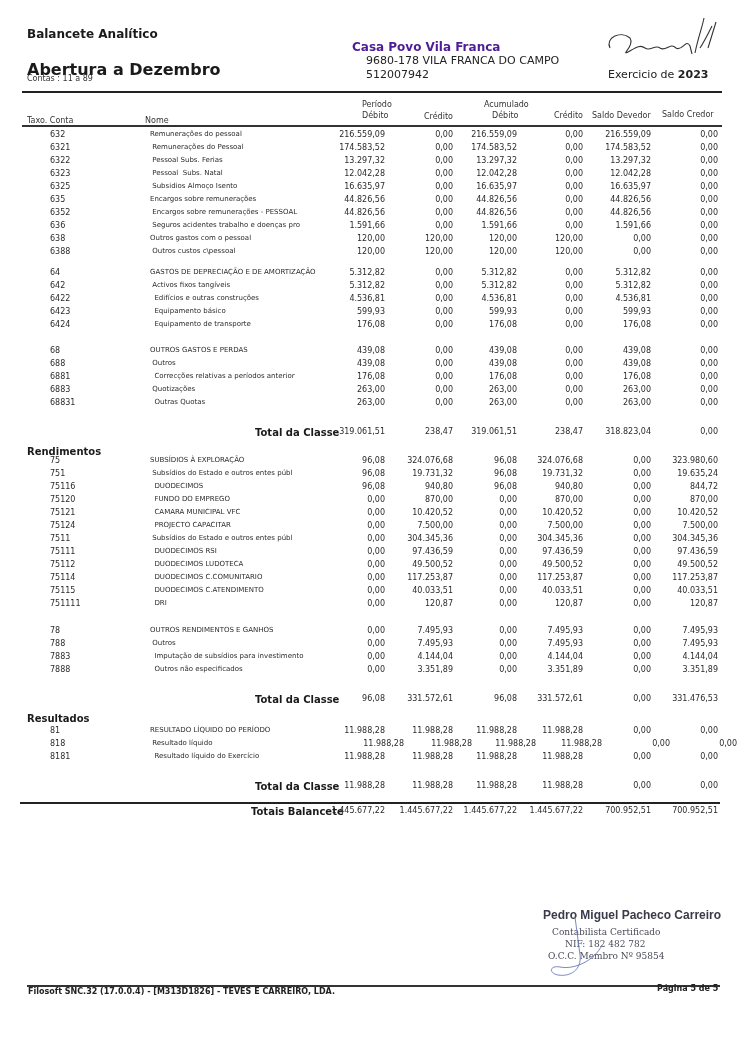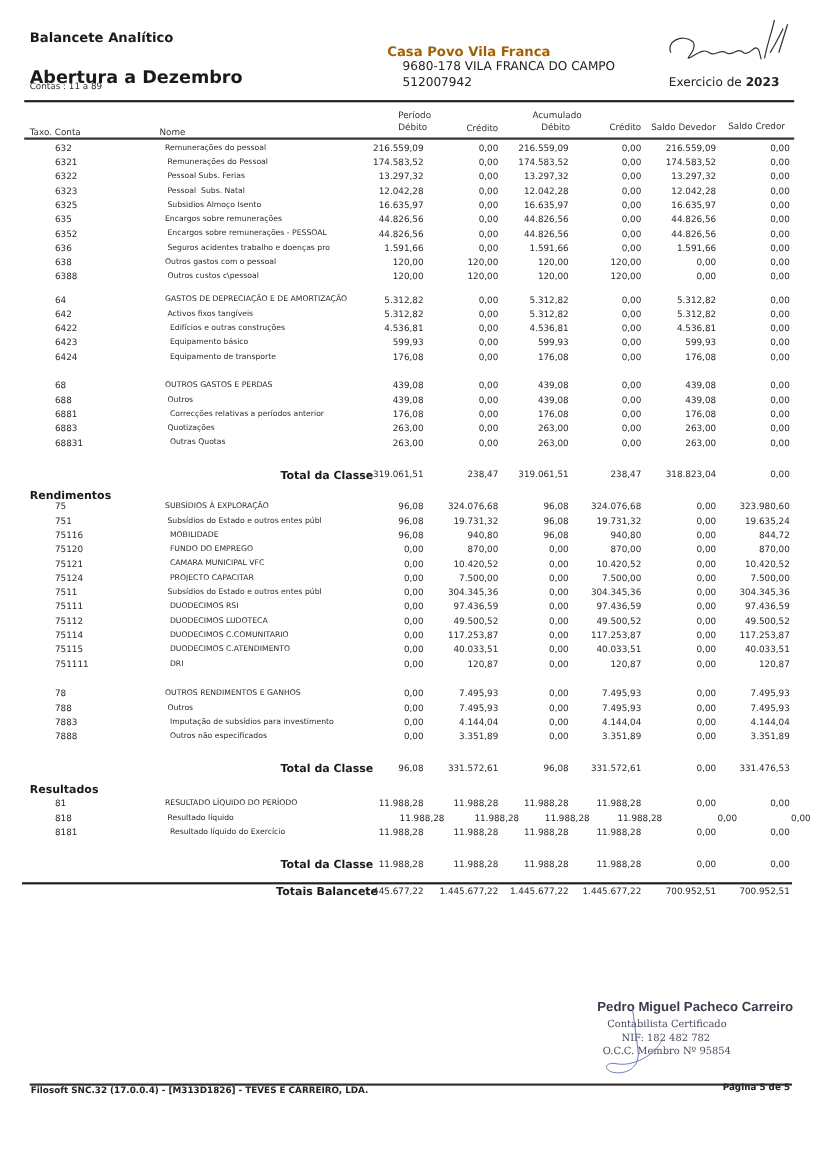--- a/index.html
+++ b/index.html
@@ -2,21 +2,21 @@
 <html><head>
   <meta charset="utf-8">
   <style>
     html, body { margin: 0; padding: 0; background: #ffffff; }
     body { width: 744px; height: 1049px; position: relative; overflow: hidden;
            font-family: "DejaVu Sans", sans-serif; color: #222; }
     .abs { position: absolute; }
     .title1 { left: 27px; top: 27px; font-size: 12px; font-weight: bold; color: #1a1a1a; }
     .title2 { left: 27px; top: 60px; font-size: 16px; font-weight: bold; color: #1a1a1a; }
     .contas { left: 27px; top: 74px; font-size: 8px; color: #333; }
-    .company { left: 352px; top: 40px; font-size: 12px; font-weight: bold; color: #a16207; }
+    .company { left: 352px; top: 40px; font-size: 12px; font-weight: bold; color: #4c1d95; }
     .addr { left: 366px; top: 54px; font-size: 11px; color: #222; }
     .nif { left: 366px; top: 68px; font-size: 11px; color: #222; }
     .exer { left: 608px; top: 68px; font-size: 11px; color: #222; }
     .exer b { font-weight: bold; }
     .sig { left: 600px; top: 8px; width: 125px; height: 60px; }
     .hr-top { left: 22px; top: 91px; width: 700px; height: 2px; background: #222; }
     .hdr { font-size: 8px; color: #333; }
     .hr-head { left: 22px; top: 125px; width: 700px; height: 1.5px; background: #333; }
 
     .row { position: absolute; left: 0; width: 744px; height: 12px; font-size: 8px; color: #2a2a2a; }
@@ -286,21 +286,21 @@
       <span class="c-name" style="white-space:pre"> Subsídios do Estado e outros entes públ</span>
       <span class="num c1">96,08</span>
       <span class="num c2">19.731,32</span>
       <span class="num c3">96,08</span>
       <span class="num c4">19.731,32</span>
       <span class="num c5">0,00</span>
       <span class="num c6">19.635,24</span>
     </div>
     <div class="row" style="top: 482px;">
       <span class="c-code">75116</span>
-      <span class="c-name" style="white-space:pre">  MOBILIDADE</span>
+      <span class="c-name" style="white-space:pre">  DUODECIMOS</span>
       <span class="num c1">96,08</span>
       <span class="num c2">940,80</span>
       <span class="num c3">96,08</span>
       <span class="num c4">940,80</span>
       <span class="num c5">0,00</span>
       <span class="num c6">844,72</span>
     </div>
     <div class="row" style="top: 495px;">
       <span class="c-code">75120</span>
       <span class="c-name" style="white-space:pre">  FUNDO DO EMPREGO</span>

